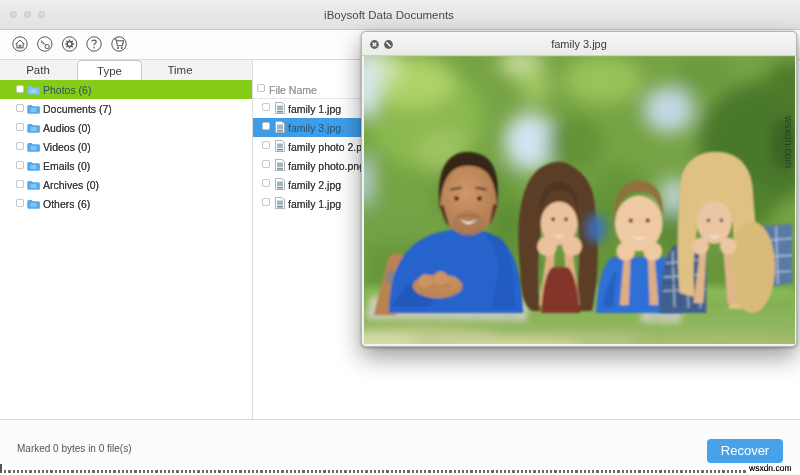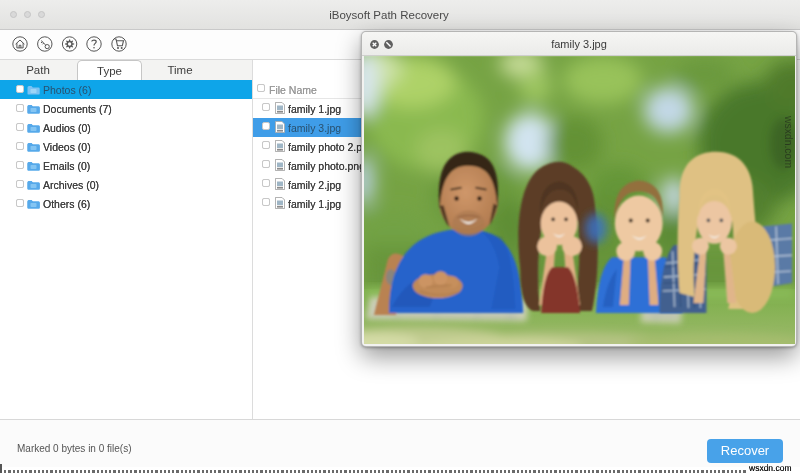--- a/index.html
+++ b/index.html
@@ -10,21 +10,21 @@
 
 #toolbar{left:0;top:30px;width:800px;height:30px;background:#fdfdfd;border-bottom:1px solid #dadada}
 
 #tabbar{left:0;top:60px;width:253px;height:21px;background:#f3f3f2}
 .tab{top:0;height:21px;line-height:21px;text-align:center;font-size:11.5px;color:#3c3c3c}
 #tabactive{left:77px;top:0;width:65px;height:21px;background:#fff;border:1px solid #c6c6c6;border-bottom:none;border-radius:5px 5px 0 0;line-height:21px;text-align:center;font-size:11.5px;color:#3c3c3c}
 
 #vdiv{left:252px;top:60px;width:1px;height:359px;background:#dcdcdc}
 
 .row{left:0;width:252px;height:19px}
-.row.sel{background:#0ea5e9}
+.row.sel{background:#84cc16}
 .cb{width:8px;height:8px;background:#fff;border:1px solid #c8c8c8;border-radius:2px;top:4.5px}
 .lbl{font-size:10.5px;color:#3f3f3f;top:4px;white-space:nowrap}
 .sel .lbl{color:#29506e}
 .frow{left:253px;width:108px;height:19px}
 .frow.sel{background:#3f9de8;width:109px}
 
 #statusbar{left:0;top:419px;width:800px;height:48px;background:#fbfbfb;border-top:1px solid #d8d8d8}
 #stattext{left:17px;top:23px;font-size:10px;color:#555}
 #recover{left:707px;top:19px;width:76px;height:24px;background:#48a2e9;border-radius:4px;color:#fff;font-size:13px;text-align:center;line-height:24px}
 #dots{left:0;top:470px;width:748px;height:2.5px;background:repeating-linear-gradient(90deg,#6a6a6a 0 2.2px,rgba(255,255,255,0) 2.2px 4.2px)}
@@ -34,21 +34,21 @@
 #pw{left:361px;top:31px;width:436px;height:316px;background:#f2f2f0;border-radius:5px;box-shadow:0 1px 3px rgba(0,0,0,.3),0 10px 24px rgba(0,0,0,.4);border:1px solid rgba(120,120,120,.5)}
 #pwtitle{left:0;top:0;width:434px;height:24px;background:linear-gradient(#f6f6f4,#ebebe9);border-bottom:1px solid #cfcfcd;border-radius:5px 5px 0 0}
 #pwname{left:0;top:6px;width:434px;text-align:center;font-size:11px;color:#3a3a3a}
 #photo{left:1.5px;top:24px;width:431px;height:288px}
 </style></head>
 <body>
 <div class="abs" id="titlebar">
   <div class="abs tl" style="left:10px"></div>
   <div class="abs tl" style="left:24px"></div>
   <div class="abs tl" style="left:38px"></div>
-  <div class="abs" id="apptitle">iBoysoft Path Recovery</div>
+  <div class="abs" id="apptitle">iBoysoft Data Documents</div>
 </div>
 <div class="abs" id="toolbar">
 <svg class="abs" style="left:12px;top:1px" width="116" height="28" viewBox="0 0 116 28">
  <g fill="none" stroke="#555" stroke-width="1">
   <circle cx="8" cy="13" r="7.2"></circle>
   <circle cx="32.8" cy="13" r="7.2"></circle>
   <circle cx="57.6" cy="13" r="7.2"></circle>
   <circle cx="82" cy="13" r="7.2"></circle>
   <circle cx="107" cy="13" r="7.2"></circle>
   <path d="M3.6,13.2 L8,9 L12.4,13.2 M4.9,12.2 L4.9,16.9 L11.1,16.9 L11.1,12.2 M7.1,16.9 L7.1,14.3 L8.9,14.3 L8.9,16.9"></path>

